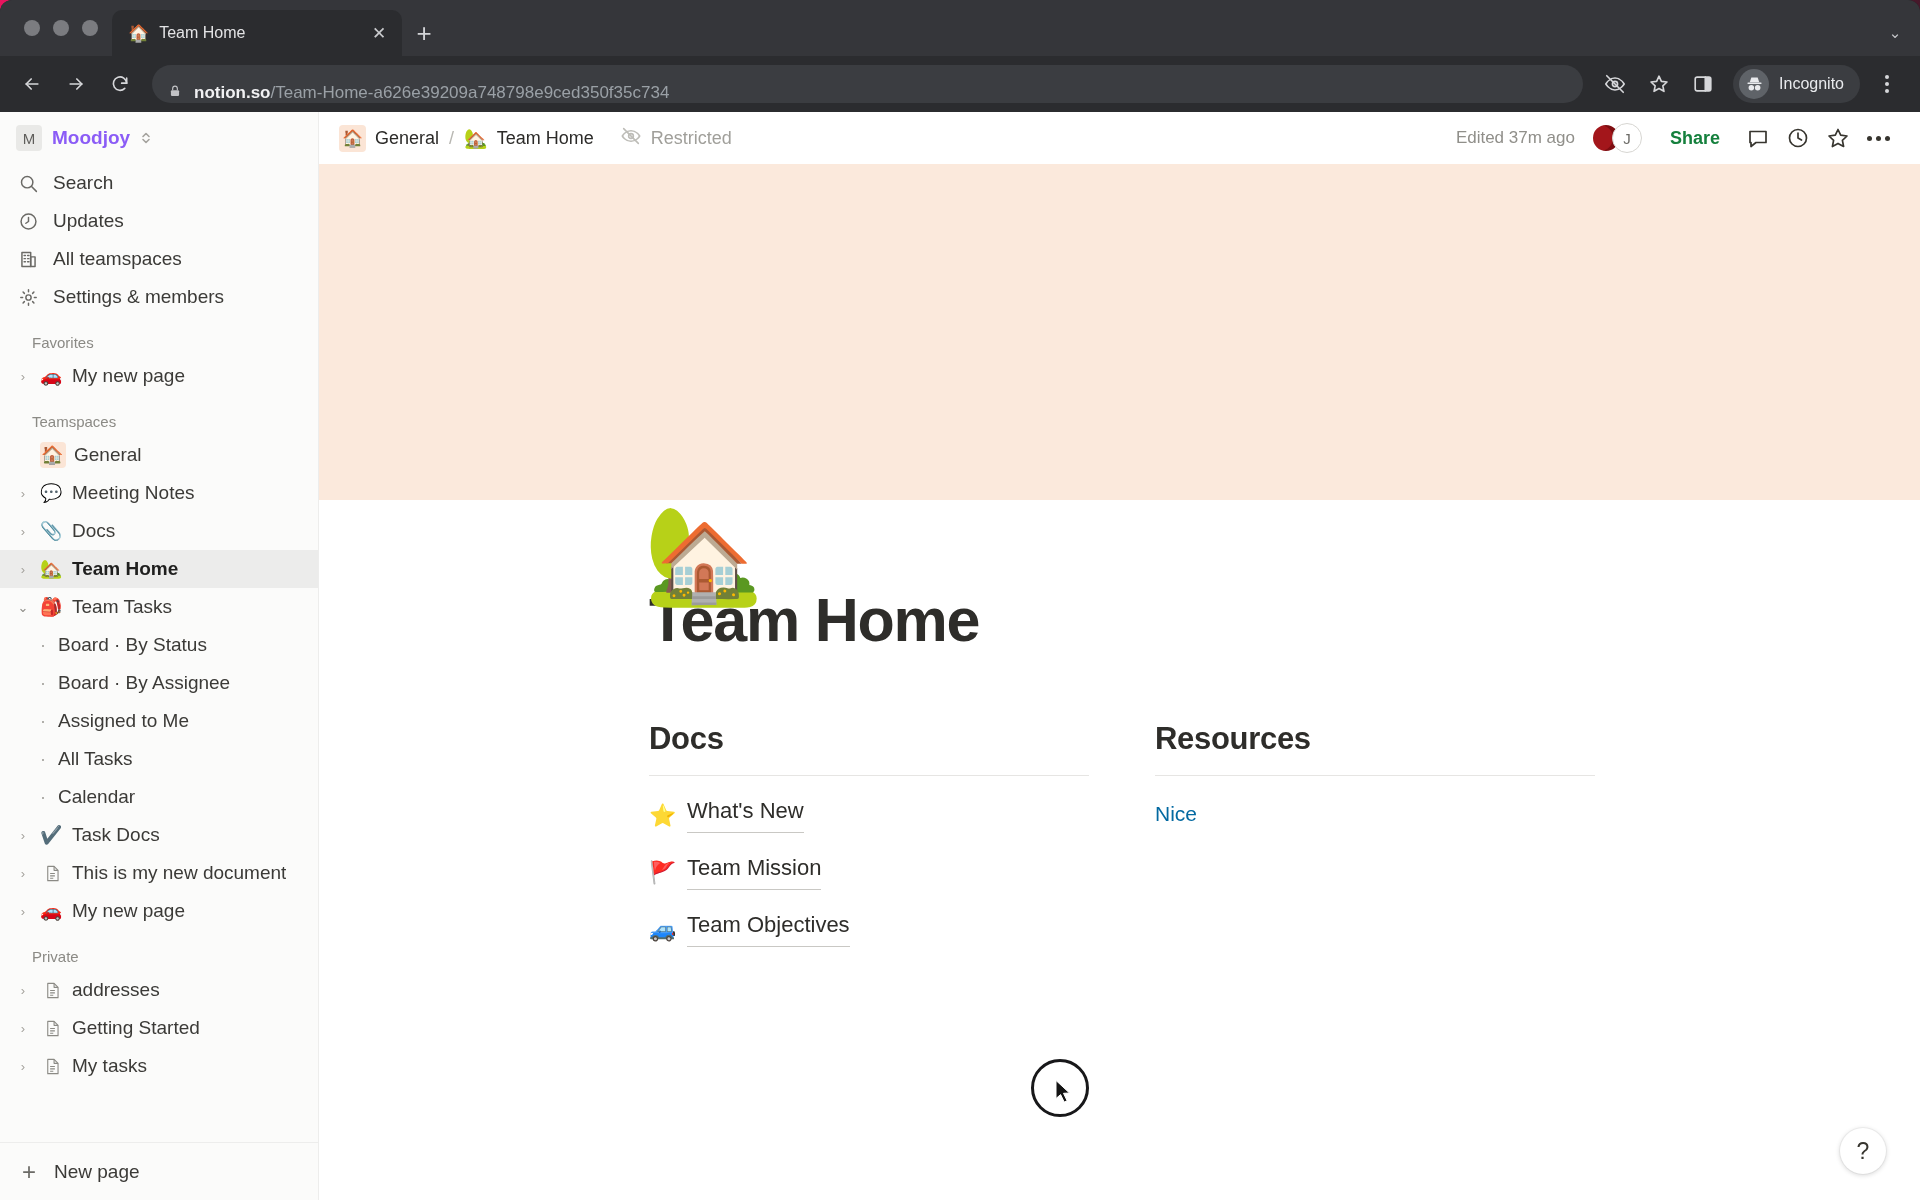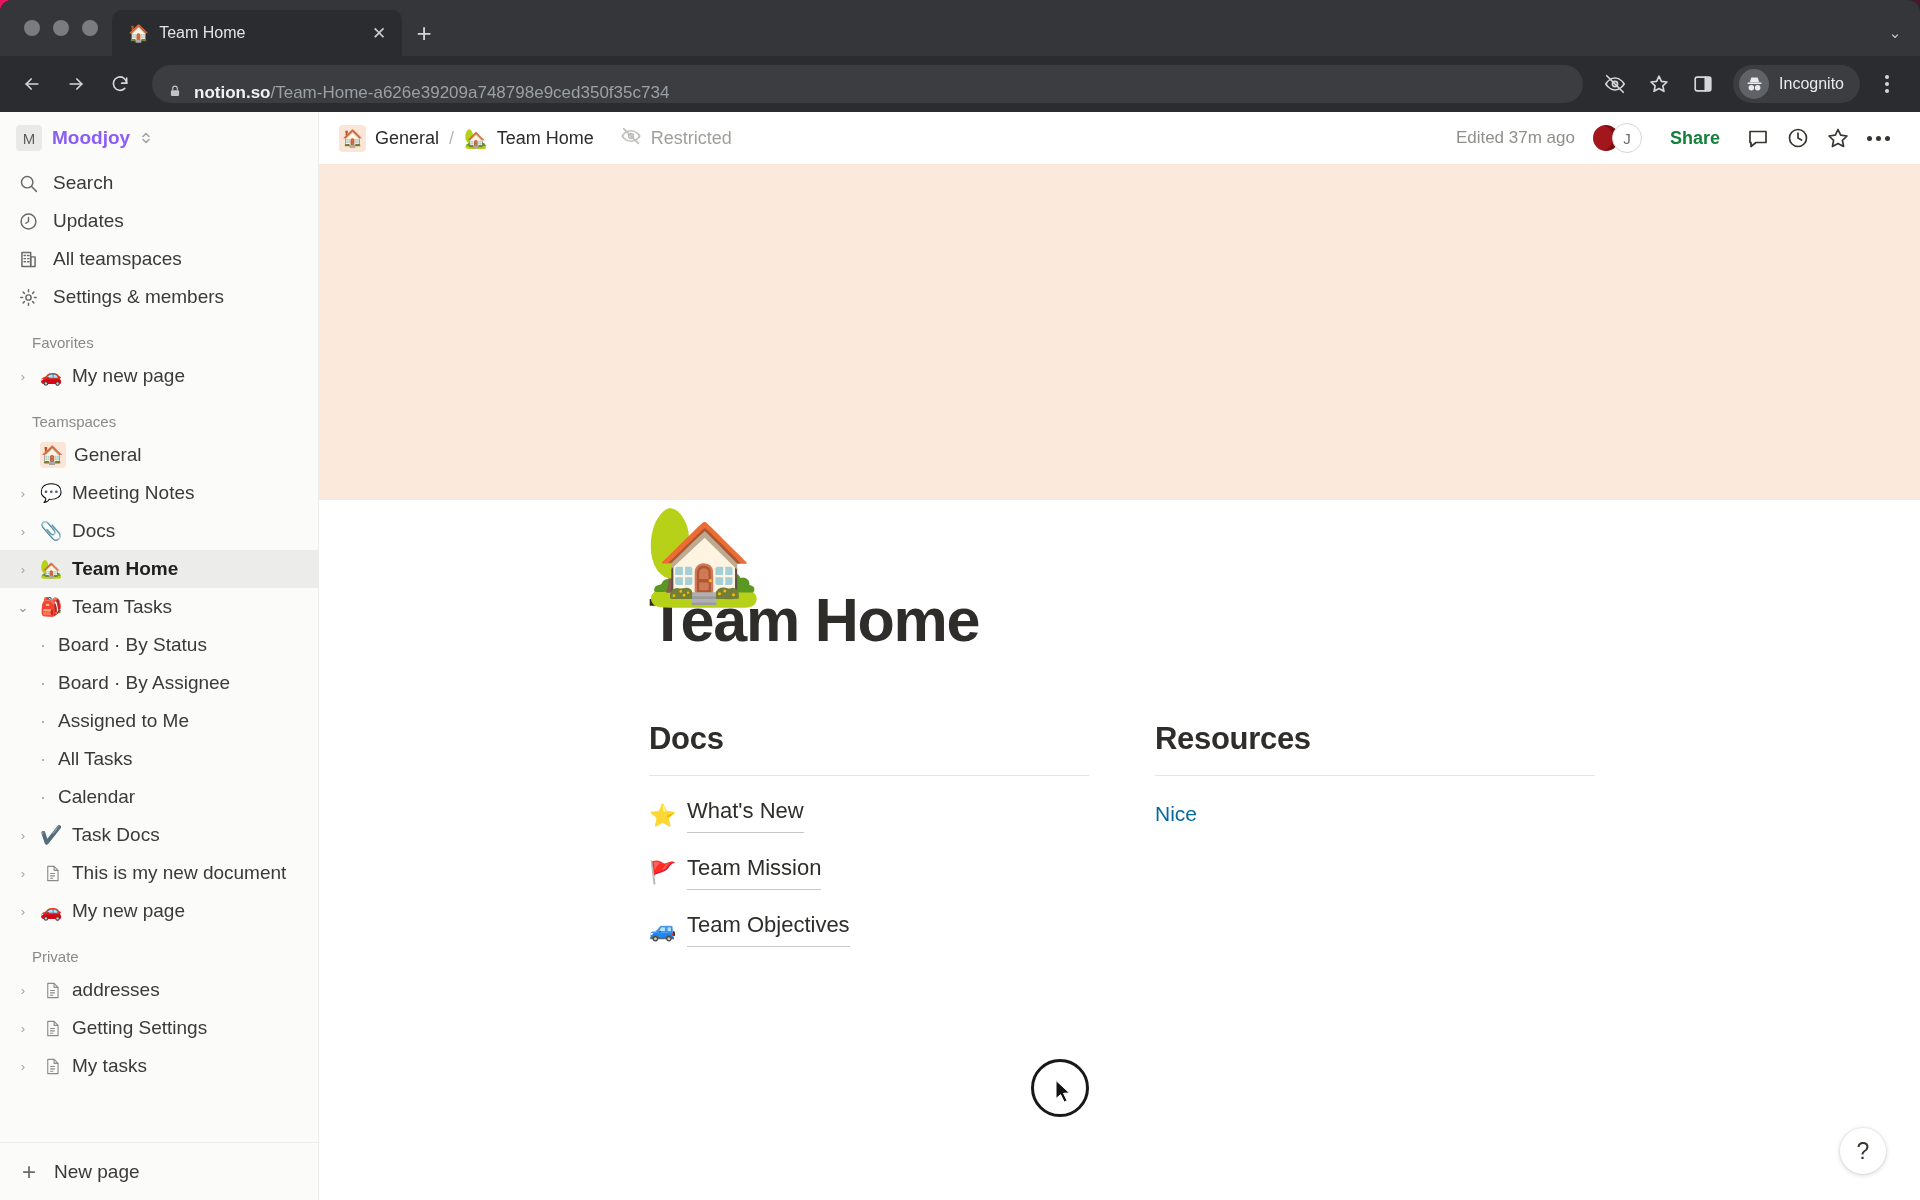--- a/index.html
+++ b/index.html
@@ -545,21 +545,21 @@
         </div>
         <div class="tree-row">
           <span class="caret">›</span>
           <span class="tr-icon">
             <svg viewBox="0 0 24 24">
                 <path d="M6 3h8l5 5v13H6z"></path>
                 <path d="M14 3v5h5"></path>
                 <path d="M9 12h6M9 15h6M9 18h4"></path>
               </svg>
           </span>
-          <span class="tr-label">Getting Settings</span>
+          <span class="tr-label">Getting Started</span>
         </div>
         <div class="tree-row">
           <span class="caret">›</span>
           <span class="tr-icon">
             <svg viewBox="0 0 24 24">
                 <path d="M6 3h8l5 5v13H6z"></path>
                 <path d="M14 3v5h5"></path>
                 <path d="M9 12h6M9 15h6M9 18h4"></path>
               </svg>
           </span>

